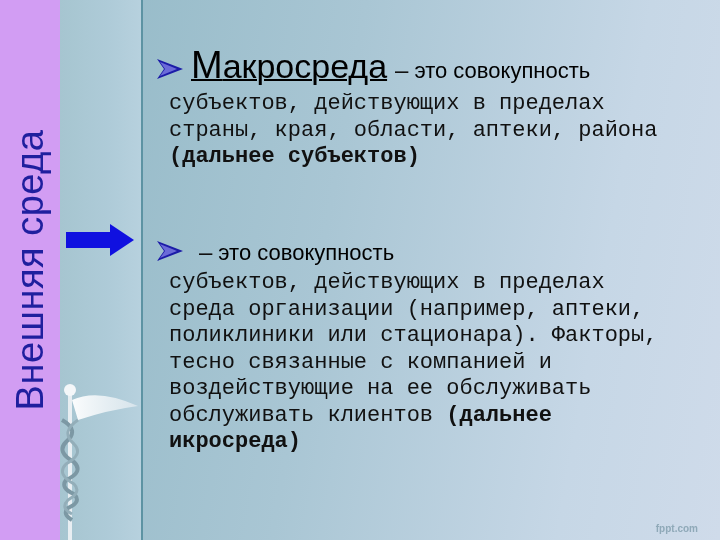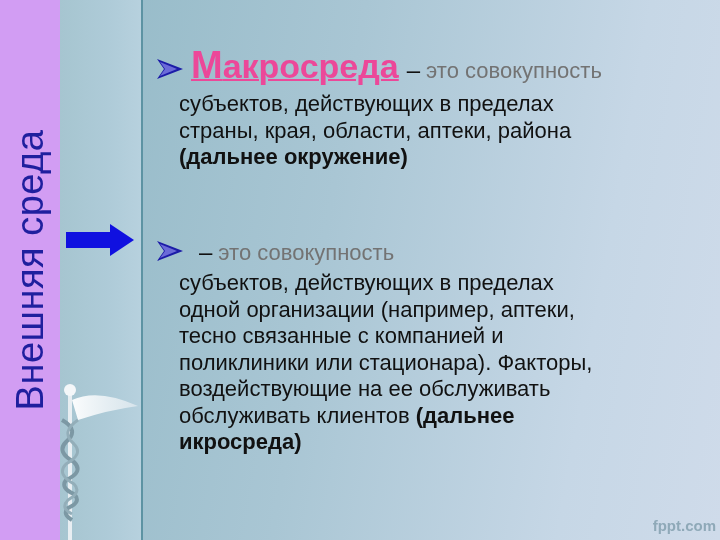--- a/index.html
+++ b/index.html
@@ -30,34 +30,35 @@
       position: absolute; left: 64px; top: 224px; width: 72px; height: 32px;
     }
     .caduceus {
       position: absolute; left: 58px; top: 380px; width: 84px; height: 160px;
     }
     .content { position: absolute; left: 155px; top: 0; width: 560px; }
     .item { position: absolute; left: 0; width: 560px; }
     .item-head { display: flex; align-items: baseline; white-space: nowrap; }
     .bullet { width: 30px; height: 24px; margin-right: 6px; position: relative; top: 3px; }
     .term {
-      font-size: 34px; font-weight: bold; color: #ec4899;
+      font-size: 34px; font-weight: normal; color: #000000;
       text-decoration: underline; text-decoration-thickness: 2px;
     }
     .term .cap { font-size: 38px; }
     .dash { font-size: 24px; color: #111; margin-left: 8px; }
-    .lead { font-size: 22px; color: #737373; margin-left: 6px; }
+    .lead { font-size: 22px; color: #000000; margin-left: 6px; }
     .body-text {
-      margin-left: 24px; font-size: 22px; line-height: 26.5px; color: #111;
+      margin-left: 14px; font-size: 22px; line-height: 26.5px; color: #111;
       margin-top: 4px;
+      font-family: Liberation Mono, monospace;
     }
     .body-text b { font-weight: bold; }
     .line { display: block; white-space: nowrap; }
     .watermark {
-      position: absolute; right: 4px; bottom: 6px; font-size: 15px;
+      position: absolute; right: 22px; bottom: 6px; font-size: 10px;
       color: #8fa9b8; font-weight: bold;
     }
   </style>
 </head>
 <body>
 
 <div class="sidebar-purple"></div>
 <div class="sidebar-strip"></div>
 <div class="divider"></div>
 
@@ -89,38 +90,38 @@
         <polygon points="2,2 28,12 2,22 9,12" fill="#1c1ca8"></polygon>
         <polygon points="5,5 22,12 5,19 10,12" fill="#6b6bd8"></polygon>
       </svg>
       <span class="term"><span class="cap">М</span><span>акросреда</span></span>
       <span class="dash">–</span>
       <span class="lead">это совокупность</span>
     </div>
     <div class="body-text">
       <span class="line">субъектов, действующих в пределах</span>
       <span class="line">страны, края, области, аптеки, района</span>
-      <span class="line"><b>(дальнее окружение)</b></span>
+      <span class="line"><b>(дальнее субъектов)</b></span>
     </div>
   </div>
 
   <div class="item" style="top:236px;">
     <div class="item-head">
       <svg class="bullet" viewBox="0 0 30 24">
         <polygon points="2,2 28,12 2,22 9,12" fill="#1c1ca8"></polygon>
         <polygon points="5,5 22,12 5,19 10,12" fill="#6b6bd8"></polygon>
       </svg>
       <span class="dash">–</span>
       <span class="lead">это совокупность</span>
     </div>
     <div class="body-text">
       <span class="line">субъектов, действующих в пределах</span>
-      <span class="line">одной организации (например, аптеки,</span>
+      <span class="line">среда организации (например, аптеки,</span>
+      <span class="line">поликлиники или стационара). Факторы,</span>
       <span class="line">тесно связанные с компанией и</span>
-      <span class="line">поликлиники или стационара). Факторы,</span>
       <span class="line">воздействующие на ее обслуживать</span>
       <span class="line"><span>обслуживать клиентов </span><b>(дальнее</b></span>
       <span class="line"><b>икросреда)</b></span>
     </div>
   </div>
 
 </div>
 
 <div class="watermark">fppt.com</div>
 

